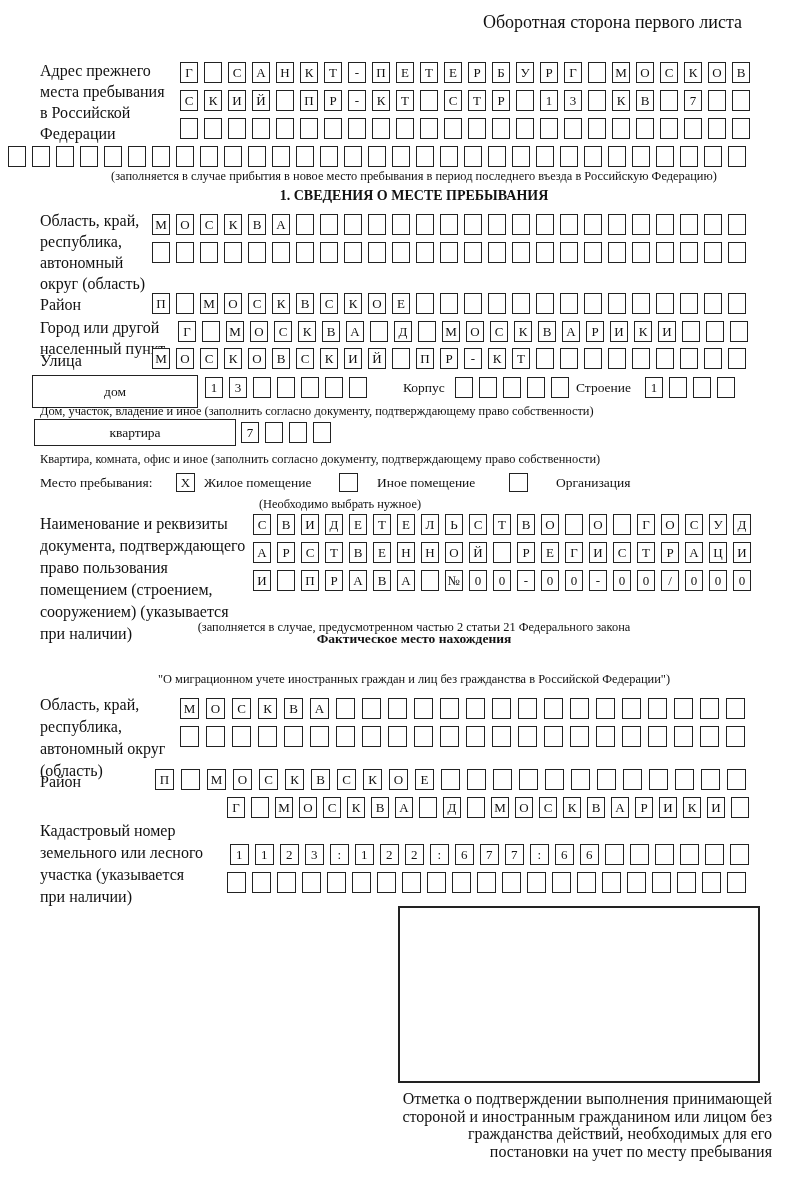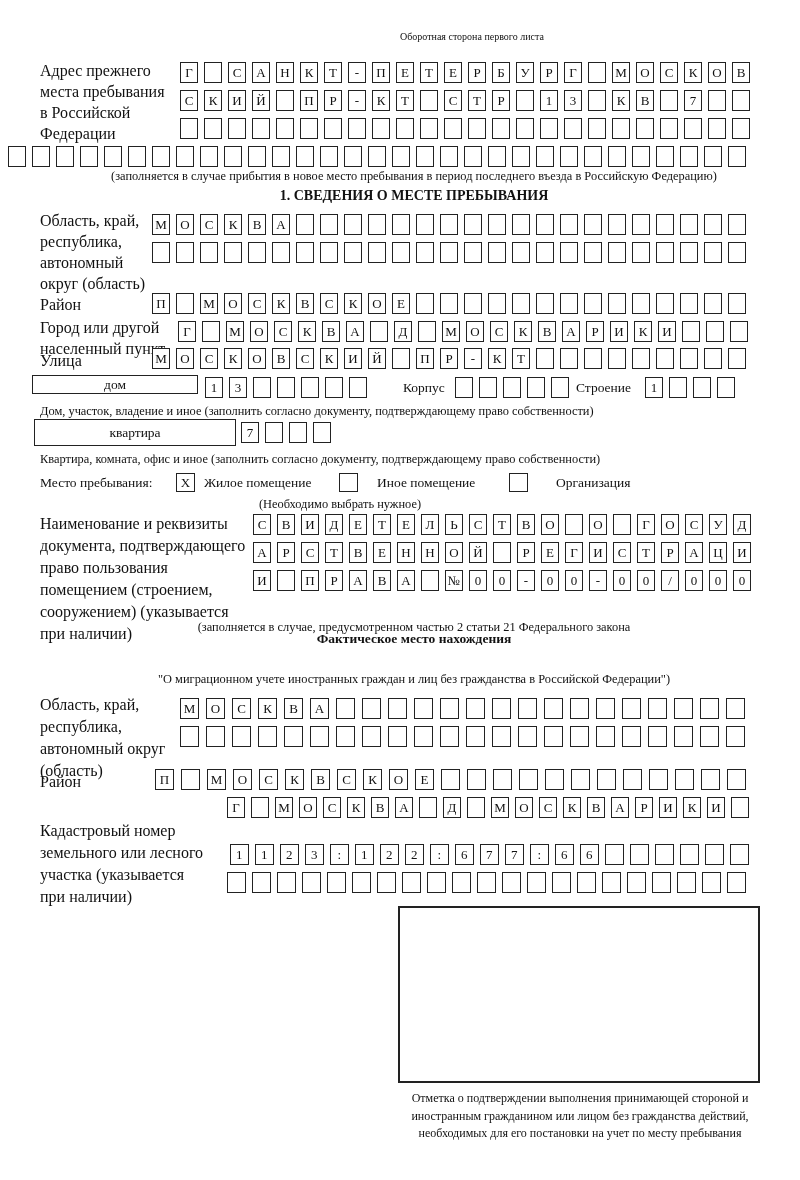--- a/index.html
+++ b/index.html
@@ -31,21 +31,21 @@
     align-items:center;justify-content:center;font-size:13px;background:#fff;
   }
   .inl{font-size:13.5px;white-space:nowrap;}
   .stamp{border:2px solid #222;box-sizing:border-box;background:#fff;}
 </style>
 </head>
 <body>
 
 <div class="page">
 
-  <div class="abs cap" style="top:31px;left:400px;width:342px;text-align:left;font-size:10px;">Оборотная сторона первого листа</div>
+  <div class="abs cap" style="top:12px;left:400px;width:342px;text-align:right;font-size:18px;">Оборотная сторона первого листа</div>
 
   <div class="abs lbl" style="left:40px;top:60px;width:145px;">Адрес прежнего
 места пребывания
 в Российской
 Федерации</div>
   <div class="abs cells" style="left:180px;top:62px;">
       <span class="cell">Г</span>
       <span class="cell"></span>
       <span class="cell">С</span>
       <span class="cell">А</span>
@@ -298,21 +298,21 @@
       <span class="cell"></span>
       <span class="cell"></span>
       <span class="cell"></span>
       <span class="cell"></span>
       <span class="cell"></span>
       <span class="cell"></span>
       <span class="cell"></span>
       <span class="cell"></span>
     </div>
 
-  <div class="abs wbox" style="left:32px;top:375px;width:166px;height:19px;">дом</div>
+  <div class="abs wbox" style="left:32px;top:375px;width:166px;height:33px;">дом</div>
   <div class="abs cells" style="left:205px;top:377px;">
       <span class="cell">1</span>
       <span class="cell">3</span>
       <span class="cell"></span>
       <span class="cell"></span>
       <span class="cell"></span>
       <span class="cell"></span>
       <span class="cell"></span>
     </div>
   <div class="abs inl" style="left:403px;top:380px;">Корпус</div>
@@ -580,15 +580,15 @@
       <span class="cell"></span>
       <span class="cell"></span>
       <span class="cell"></span>
       <span class="cell"></span>
       <span class="cell"></span>
       <span class="cell"></span>
       <span class="cell"></span>
     </div>
 
   <div class="abs stamp" style="left:398px;top:906px;width:362px;height:177px;"></div>
-  <div class="abs cap" style="left:388px;top:1090px;width:384px;text-align:center;line-height:17.5px;font-size:12px;">Отметка о подтверждении выполнения принимающей стороной и иностранным гражданином или лицом без гражданства действий, необходимых для его постановки на учет по месту пребывания</div>
+  <div class="abs cap" style="left:388px;top:1090px;width:384px;text-align:right;line-height:17.5px;font-size:16px;">Отметка о подтверждении выполнения принимающей стороной и иностранным гражданином или лицом без гражданства действий, необходимых для его постановки на учет по месту пребывания</div>
 
 </div>
 
 </body></html>

